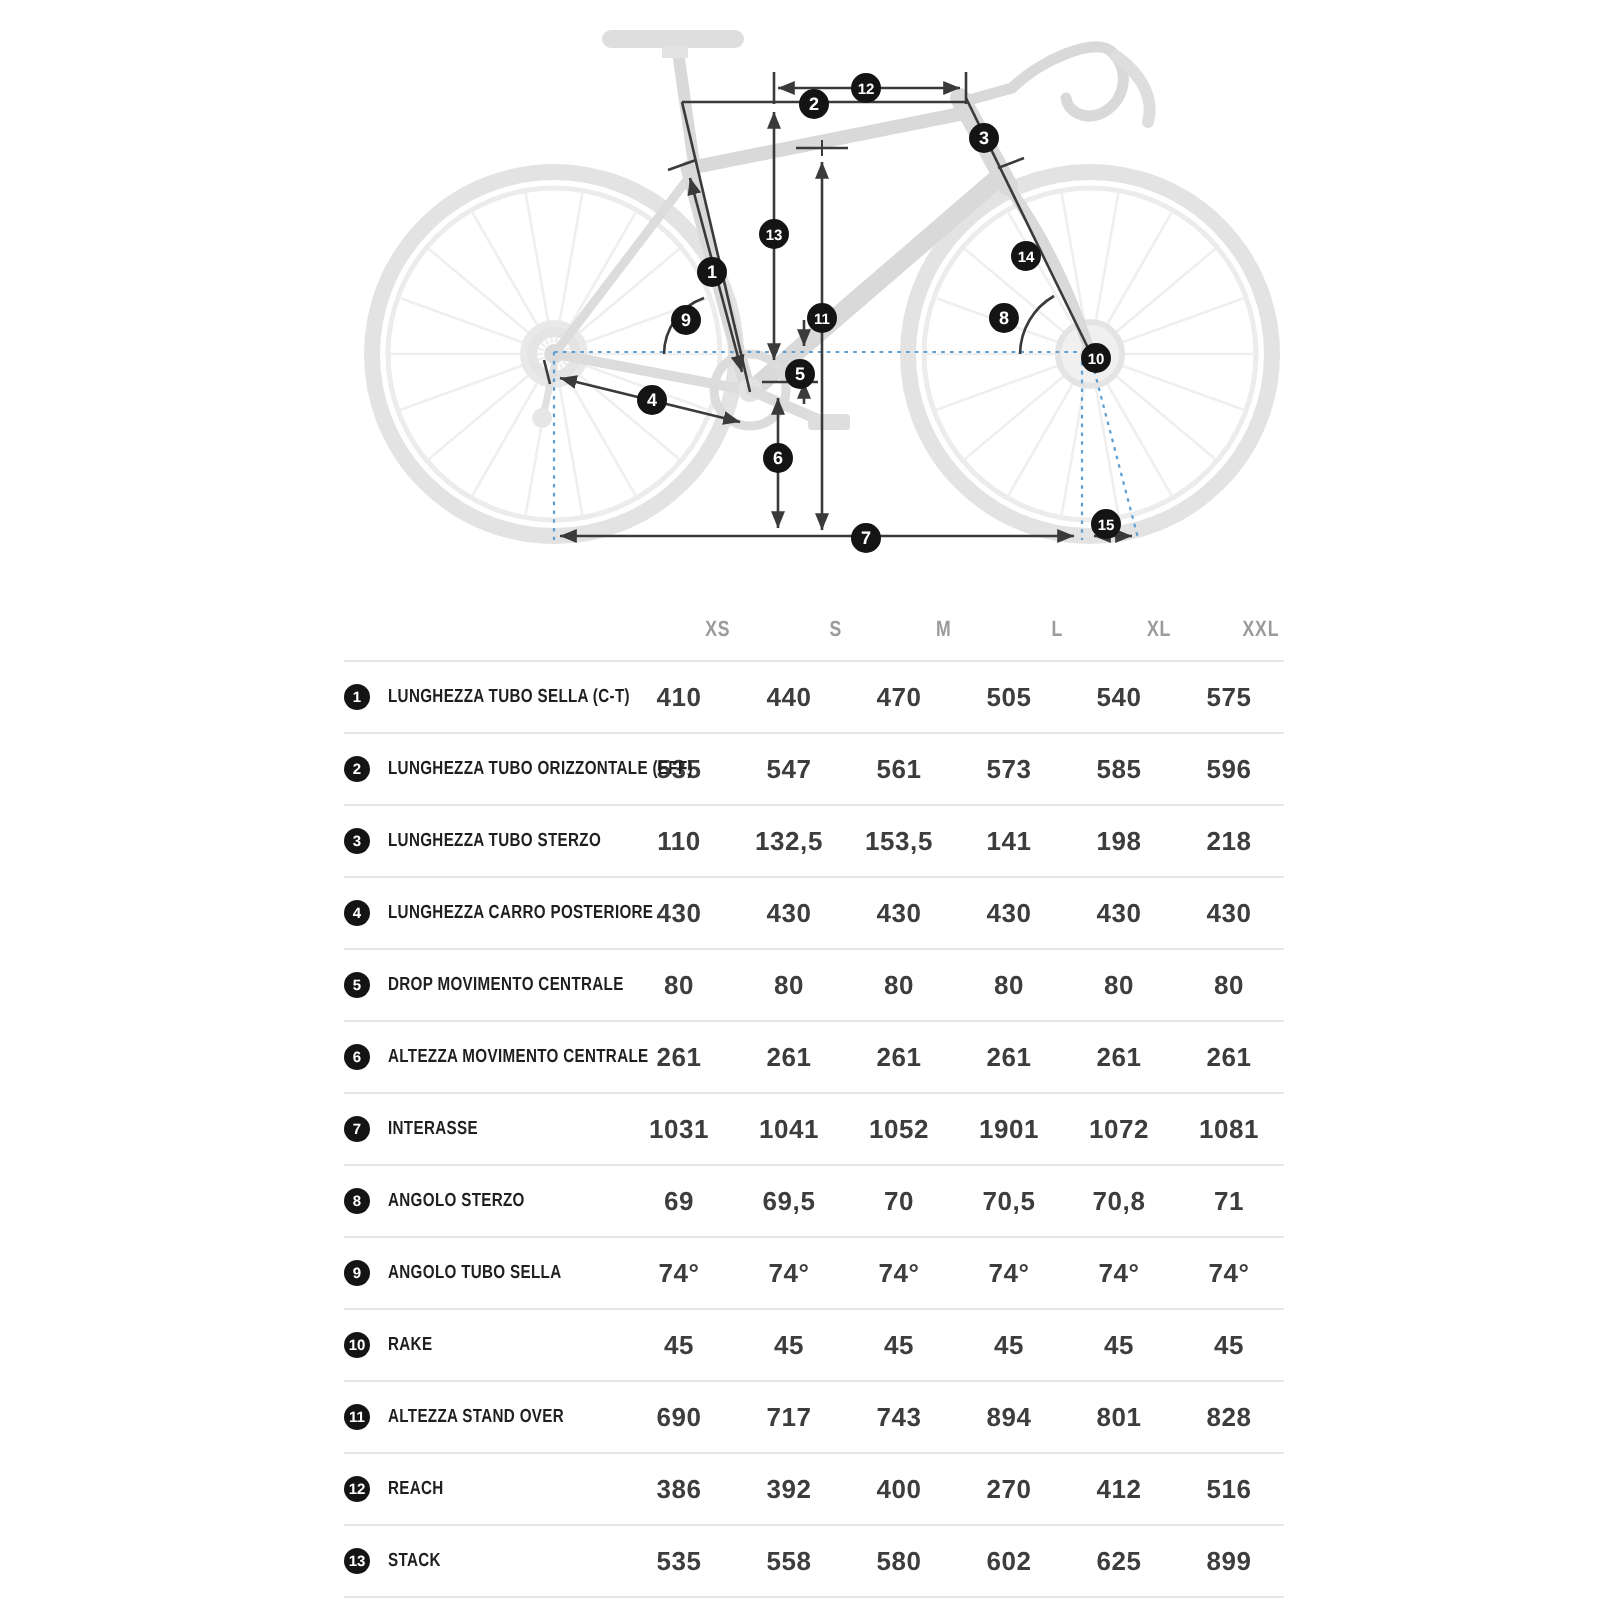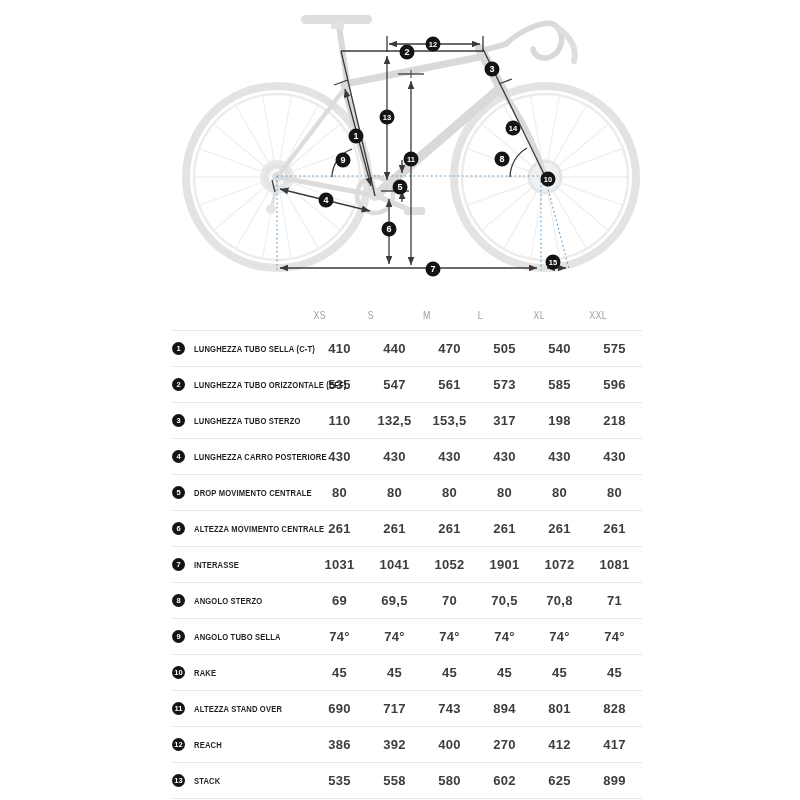--- a/index.html
+++ b/index.html
@@ -9,21 +9,21 @@
   .geo-table{position:absolute;left:172px;top:300px;width:470px;}
   .thead{display:flex;align-items:center;height:30px;border-bottom:1px solid #e7e7e7;}
   .trow{display:flex;align-items:center;height:35px;border-bottom:1px solid #e7e7e7;}
   .label-cell{width:140px;display:flex;align-items:center;gap:9px;flex:0 0 auto;}
   .badge{width:13px;height:13px;border-radius:50%;background:#141414;color:#fff;
          font-size:7.5px;font-weight:700;display:flex;align-items:center;justify-content:center;
          flex:0 0 auto;line-height:1;}
   .row-label{font-size:9.5px;font-weight:700;color:#1f1f1f;letter-spacing:.2px;white-space:nowrap;
          transform:scaleX(.8);transform-origin:0 50%;display:inline-block;}
   .vcell{width:55px;text-align:center;font-size:13px;font-weight:700;color:#3d3d3d;letter-spacing:.3px;}
-  .hcell{width:55px;text-align:left;font-size:11px;font-weight:400;color:#9b9b9b;}
+  .hcell{width:55px;text-align:right;font-size:11px;font-weight:700;color:#9b9b9b;}
   .cond{display:inline-block;transform:scaleX(.8);transform-origin:50% 50%;letter-spacing:.5px;}
 </style>
 </head>
 <body>
 
 <div class="page">
 
   <svg class="diagram" width="800" height="295" viewBox="0 0 800 295">
     <defs>
       <marker id="ah" markerUnits="userSpaceOnUse" markerWidth="9" markerHeight="7" refX="8.4" refY="3.5" orient="auto-start-reverse">
@@ -211,21 +211,21 @@
           <div class="vcell">596</div>
         </div>
         <div class="trow">
           <div class="label-cell">
             <span class="badge">3</span>
             <span class="row-label">LUNGHEZZA TUBO STERZO</span>
           </div>
           <div class="vcell">110</div>
           <div class="vcell">132,5</div>
           <div class="vcell">153,5</div>
-          <div class="vcell">317</div>
+          <div class="vcell">141</div>
           <div class="vcell">198</div>
           <div class="vcell">218</div>
         </div>
         <div class="trow">
           <div class="label-cell">
             <span class="badge">4</span>
             <span class="row-label">LUNGHEZZA CARRO POSTERIORE</span>
           </div>
           <div class="vcell">430</div>
           <div class="vcell">430</div>
@@ -321,21 +321,21 @@
         <div class="trow">
           <div class="label-cell">
             <span class="badge">12</span>
             <span class="row-label">REACH</span>
           </div>
           <div class="vcell">386</div>
           <div class="vcell">392</div>
           <div class="vcell">400</div>
           <div class="vcell">270</div>
           <div class="vcell">412</div>
-          <div class="vcell">417</div>
+          <div class="vcell">516</div>
         </div>
         <div class="trow">
           <div class="label-cell">
             <span class="badge">13</span>
             <span class="row-label">STACK</span>
           </div>
           <div class="vcell">535</div>
           <div class="vcell">558</div>
           <div class="vcell">580</div>
           <div class="vcell">602</div>

